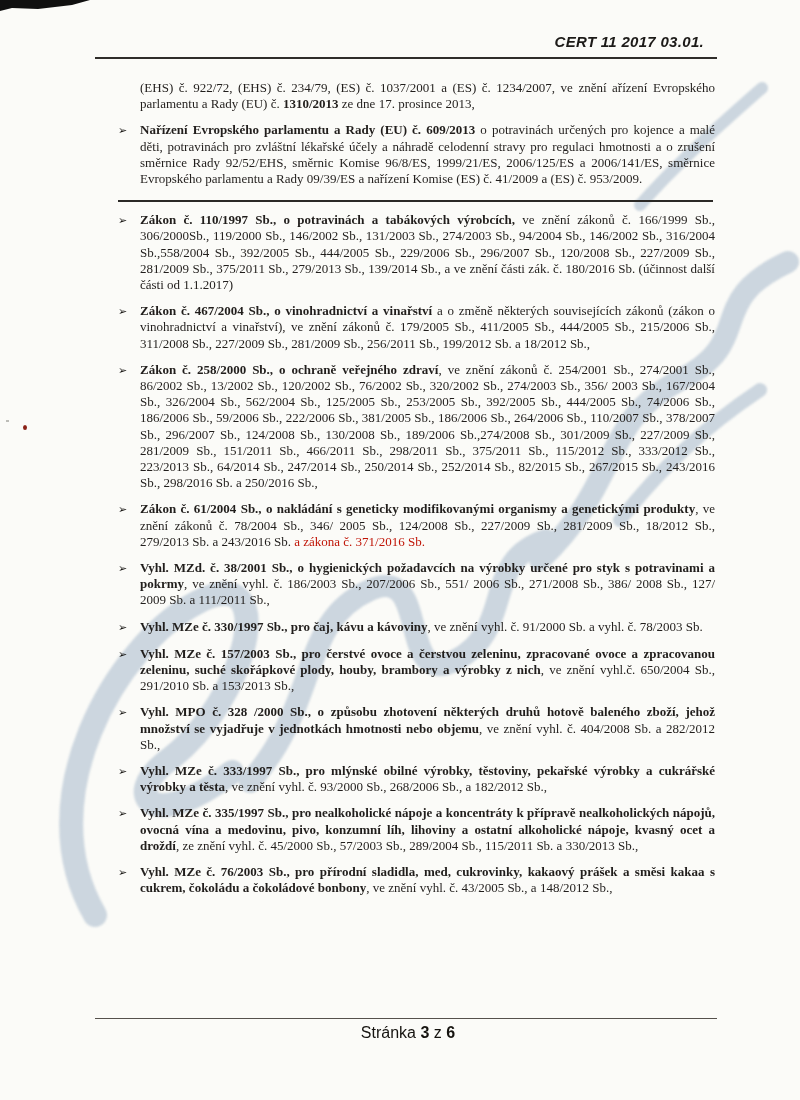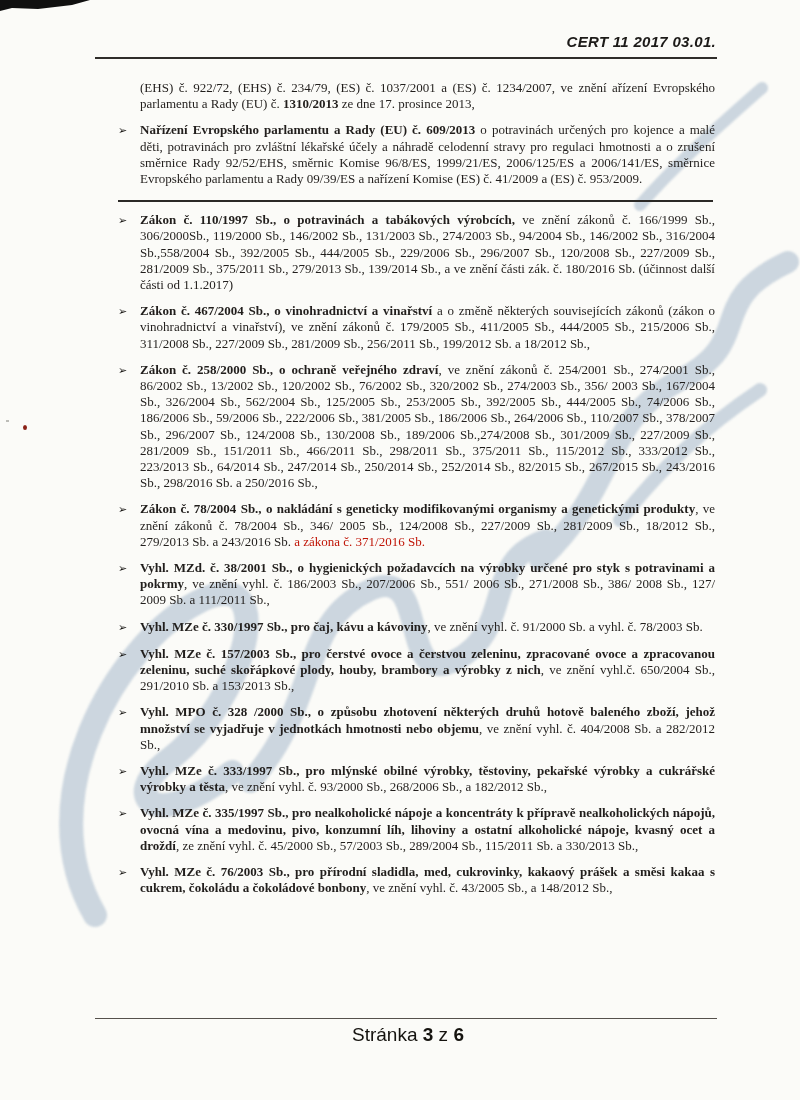--- a/index.html
+++ b/index.html
@@ -12,21 +12,21 @@
   
   .wm{position:absolute;inset:0;z-index:0;pointer-events:none;filter:blur(1.2px);}
   .wm path{fill:none;stroke:var(--wm,#ccd6df);stroke-linecap:round;stroke-linejoin:round;}
   
   .artifact-topleft{position:absolute;left:0;top:0;z-index:3;}
   .artifact-reddot{position:absolute;left:23px;top:425px;width:4px;height:5px;
     background:#8a2016;border-radius:50%;z-index:3;}
   .artifact-smudge{position:absolute;left:6px;top:420px;width:3px;height:2px;background:#bdbdb8;z-index:3;}
   
   .header-text{
-    position:absolute;top:33px;right:84px;z-index:2;
+    position:absolute;top:33px;right:96px;z-index:2;
     font-family:"Liberation Sans","DejaVu Sans",sans-serif;
     font-style:italic;font-weight:600;font-size:15px;letter-spacing:.3px;color:#1c1a18;
   }
   .header-rule{position:absolute;top:57px;left:95px;right:83px;height:2px;background:#2f2d2a;z-index:2;}
   
   .content{position:absolute;top:80px;left:118px;right:85px;z-index:1;}
   .item{display:flex;margin-top:10px;}
   .item.first{margin-top:0;}
   .item .bullet{
     flex:0 0 22px;font-size:11px;line-height:16px;padding-top:1px;color:#14120f;
@@ -37,21 +37,21 @@
     flex:1;margin:0;font-size:13px;line-height:16.2px;
     text-align:justify;text-justify:inter-word;
   }
   .txt .b{font-weight:bold;}
   .txt .red{font-weight:normal;color:var(--red,#c01507);}
   .section-rule{height:2px;background:#2b2926;margin:13px 2px 4px 0;}
   
   .footer-rule{position:absolute;top:1018px;left:95px;right:83px;height:1px;background:#55514c;z-index:2;}
   .footer-text{
     position:absolute;top:1024px;left:16px;right:0;text-align:center;z-index:2;
-    font-family:"Liberation Sans","DejaVu Sans",sans-serif;font-size:19px;color:#15130f;
+    font-family:"Liberation Sans","DejaVu Sans",sans-serif;font-size:16px;color:#15130f;
   }
   .footer-text .b{font-weight:bold;}
 </style>
 </head>
 <body>
 
 <div class="page" style="--red: #c01507; --text: #211e1c; --wm: #ccd6df;">
 
   <svg class="wm" width="800" height="1100" viewBox="0 0 800 1100" aria-hidden="true">
     <path stroke-width="24" d="M 95 915 C 28 800 115 645 198 602 C 282 558 248 702 166 762 C 122 796 152 834 232 772"></path>
@@ -86,21 +86,21 @@
       <div class="item">
         <span class="bullet">➢</span>
         <p class="txt"><span class="b">Zákon č. 467/2004 Sb., o vinohradnictví a vinařství</span><span> a o změně některých souvisejících zákonů (zákon o vinohradnictví a vinařství), ve znění zákonů č. 179/2005 Sb., 411/2005 Sb., 444/2005 Sb., 215/2006 Sb., 311/2008 Sb., 227/2009 Sb., 281/2009 Sb., 256/2011 Sb., 199/2012 Sb. a 18/2012 Sb.,</span></p>
       </div>
       <div class="item">
         <span class="bullet">➢</span>
         <p class="txt"><span class="b">Zákon č. 258/2000 Sb., o ochraně veřejného zdraví</span><span>, ve znění zákonů č. 254/2001 Sb., 274/2001 Sb., 86/2002 Sb., 13/2002 Sb., 120/2002 Sb., 76/2002 Sb., 320/2002 Sb., 274/2003 Sb., 356/ 2003 Sb., 167/2004 Sb., 326/2004 Sb., 562/2004 Sb., 125/2005 Sb., 253/2005 Sb., 392/2005 Sb., 444/2005 Sb., 74/2006 Sb., 186/2006 Sb., 59/2006 Sb., 222/2006 Sb., 381/2005 Sb., 186/2006 Sb., 264/2006 Sb., 110/2007 Sb., 378/2007 Sb., 296/2007 Sb., 124/2008 Sb., 130/2008 Sb., 189/2006 Sb.,274/2008 Sb., 301/2009 Sb., 227/2009 Sb., 281/2009 Sb., 151/2011 Sb., 466/2011 Sb., 298/2011 Sb., 375/2011 Sb., 115/2012 Sb., 333/2012 Sb., 223/2013 Sb., 64/2014 Sb., 247/2014 Sb., 250/2014 Sb., 252/2014 Sb., 82/2015 Sb., 267/2015 Sb., 243/2016 Sb., 298/2016 Sb. a 250/2016 Sb.,</span></p>
       </div>
       <div class="item">
         <span class="bullet">➢</span>
-        <p class="txt"><span class="b">Zákon č. 78/2004 Sb., o nakládání s geneticky modifikovanými organismy a genetickými produkty</span><span>, ve znění zákonů č. 78/2004 Sb., 346/ 2005 Sb., 124/2008 Sb., 227/2009 Sb., 281/2009 Sb., 18/2012 Sb., 279/2013 Sb. a 243/2016 Sb. </span><span class="b red">a zákona č. 371/2016 Sb.</span></p>
+        <p class="txt"><span class="b">Zákon č. 61/2004 Sb., o nakládání s geneticky modifikovanými organismy a genetickými produkty</span><span>, ve znění zákonů č. 78/2004 Sb., 346/ 2005 Sb., 124/2008 Sb., 227/2009 Sb., 281/2009 Sb., 18/2012 Sb., 279/2013 Sb. a 243/2016 Sb. </span><span class="b red">a zákona č. 371/2016 Sb.</span></p>
       </div>
       <div class="item">
         <span class="bullet">➢</span>
         <p class="txt"><span class="b">Vyhl. MZd. č. 38/2001 Sb., o hygienických požadavcích na výrobky určené pro styk s potravinami a pokrmy</span><span>, ve znění vyhl. č. 186/2003 Sb., 207/2006 Sb., 551/ 2006 Sb., 271/2008 Sb., 386/ 2008 Sb., 127/ 2009 Sb. a  111/2011 Sb.,</span></p>
       </div>
       <div class="item">
         <span class="bullet">➢</span>
         <p class="txt"><span class="b">Vyhl. MZe č. 330/1997 Sb., pro čaj, kávu a kávoviny</span><span>, ve znění vyhl. č. 91/2000 Sb. a vyhl. č. 78/2003 Sb.</span></p>
       </div>
       <div class="item">

